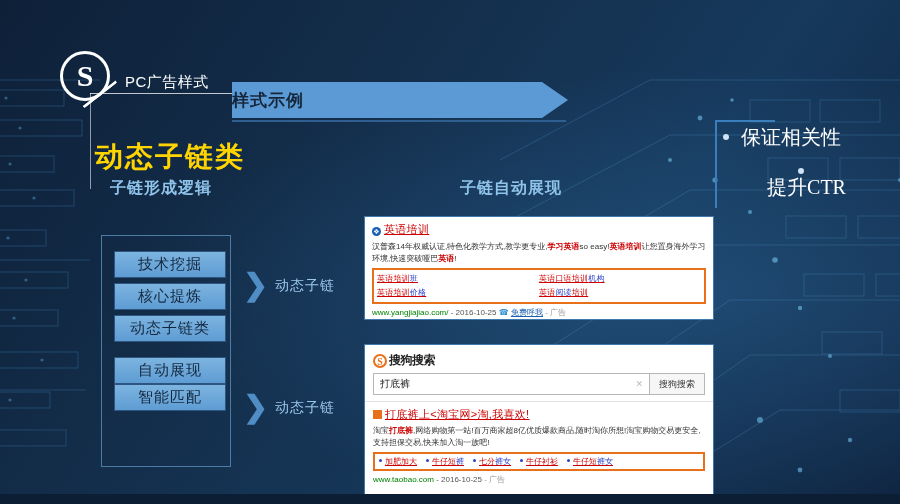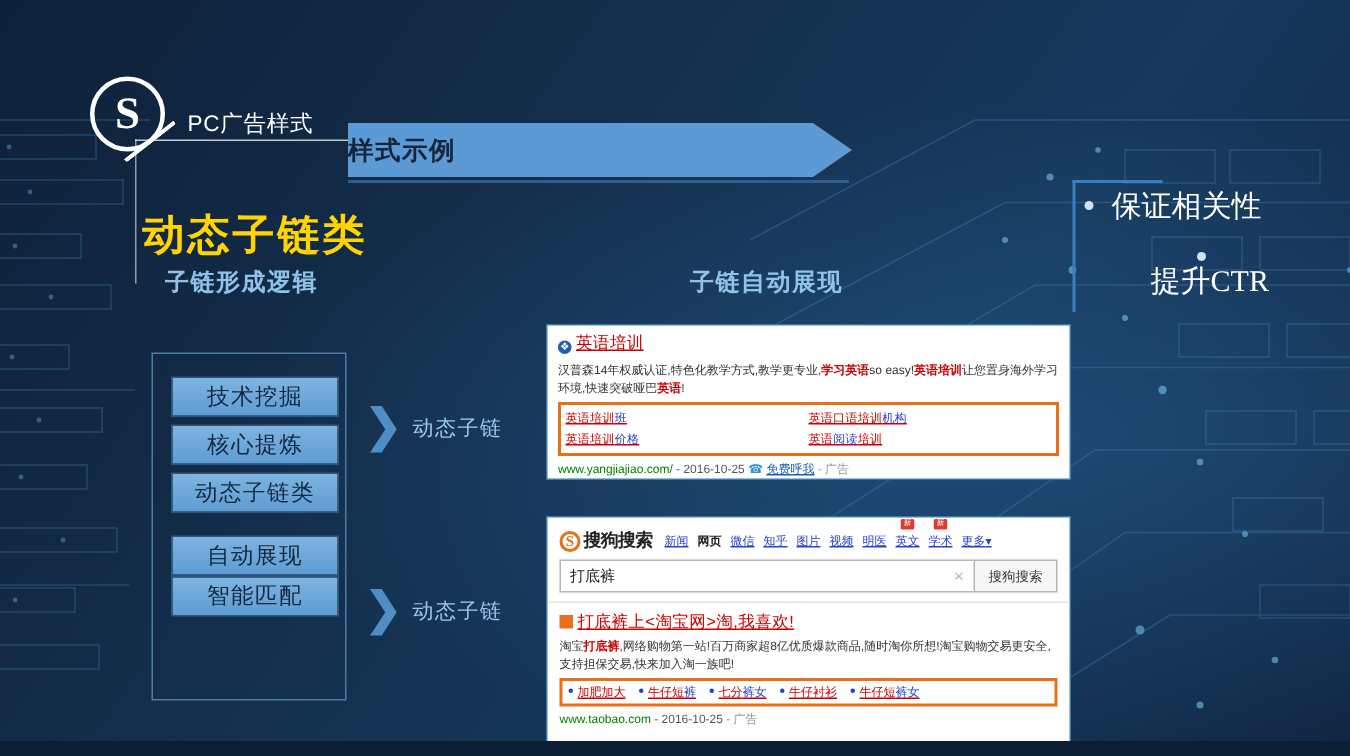--- a/index.html
+++ b/index.html
@@ -375,32 +375,20 @@
       <a class="sublink"><span>英语培训</span><span class="tail">价格</span></a>
       <a class="sublink"><span>英语</span><span class="tail">阅读</span><span>培训</span></a>
     </div>
     <div class="serp-url"><span>www.yangjiajiao.com/</span><span class="dt"> - </span><span class="dt">2016-10-25</span> <span class="phone-icon">☎</span> <a class="call">免费呼我</a><span class="adtag"> - </span><span class="adtag">广告</span></div>
   </div>
 
   <div id="sogou">
     <div id="sogou-bar">
       <div class="sg-logo-c">S</div>
       <span class="sg-brand">搜狗搜索</span>
-      <span class="sg-nav">
-        <a>新闻</a>
-        <a class="cur">网页</a>
-        <a>微信</a>
-        <a>知乎</a>
-        <a>图片</a>
-        <a>视频</a>
-        <a>明医</a>
-        <a><span class="new-badge">新</span><span>英文</span></a>
-        <a><span class="new-badge">新</span><span>学术</span></a>
-        <a class="more"><span>更多</span><span>▾</span></a>
-      </span>
     </div>
     <div id="sogou-search">
       <div id="sg-input">
         <span>打底裤</span>
         <span id="sg-clear">✕</span>
       </div>
       <div id="sg-btn">搜狗搜索</div>
     </div>
     <div id="sogou-divider"></div>
 

